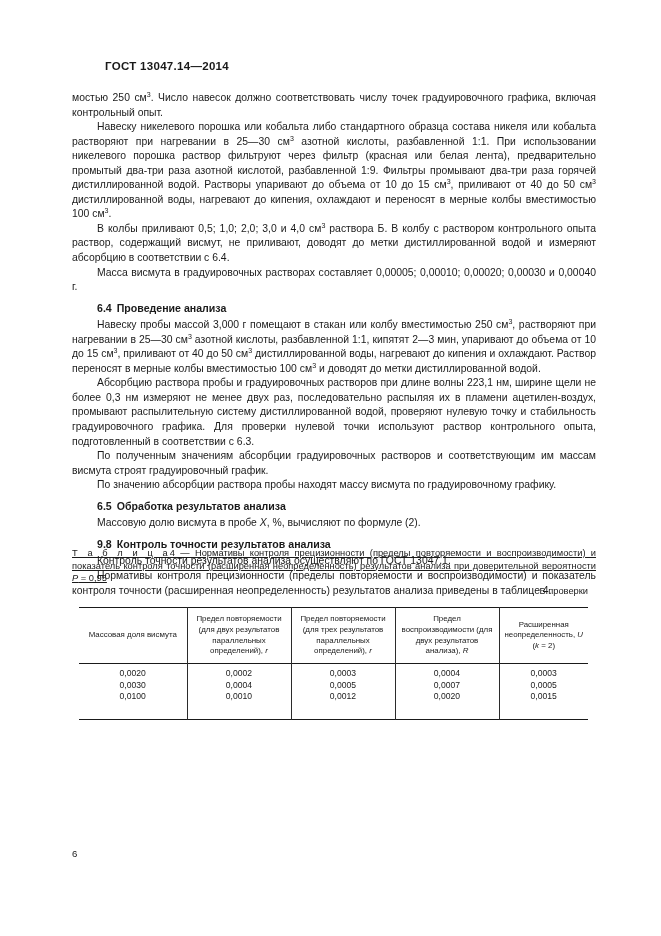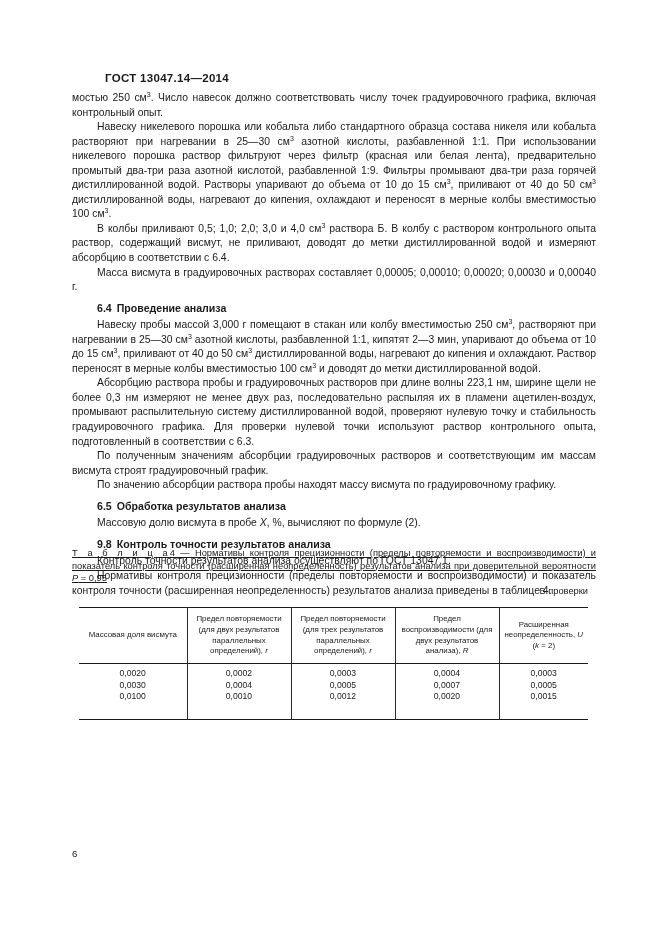--- a/index.html
+++ b/index.html
@@ -20,21 +20,21 @@
     position: absolute;
     left: 0; top: 0;
     width: 661px;
     height: 936px;
   }
 
   
   .doc-header {
     position: absolute;
     left: 72px;
-    top: 72px;
+    top: 60px;
     font-size: 11.5px;
     font-weight: bold;
     letter-spacing: 0.3px;
     padding-left: 33px;
   }
 
   
   .body-col {
     position: absolute;
     left: 72px;

